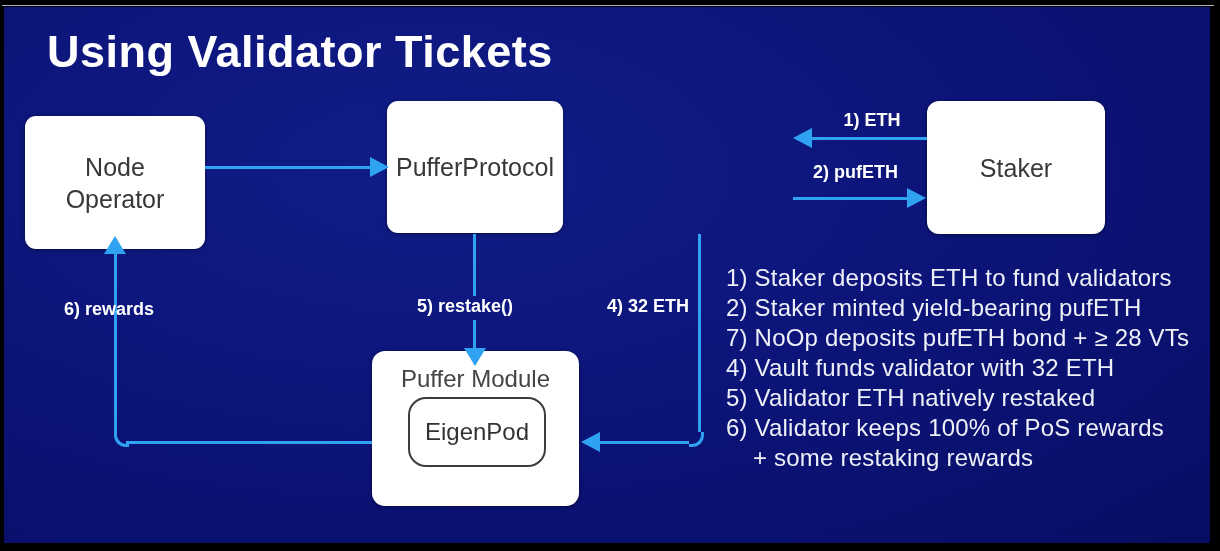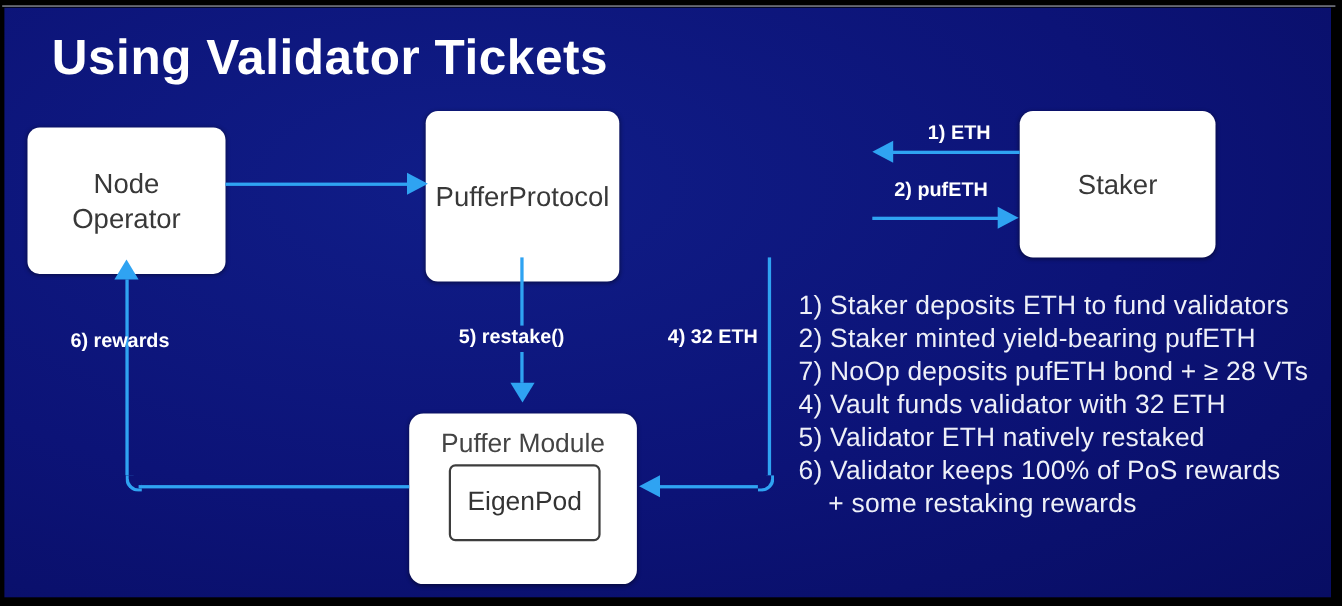--- a/index.html
+++ b/index.html
@@ -15,28 +15,28 @@
   .top-highlight{position:absolute;left:2px;top:5px;width:1212px;height:1px;background:#c9cfdf;opacity:.85;}
   .canvas{position:absolute;left:4px;top:7px;width:1206px;height:536px;
           background:radial-gradient(ellipse at 35% 30%, #101d88 0%, var(--bg) 55%, #080d63 100%);}
   .title{position:absolute;left:0;right:0;top:19px;text-align:left;
          font-size:45px;font-weight:700;color:#ffffff;letter-spacing:.5px;margin-left:43px;}
   .node{position:absolute;background:var(--box-fill);border-radius:11px;
         display:flex;align-items:center;justify-content:center;
         color:var(--box-text);font-size:25px;box-shadow:0 1px 4px rgba(0,0,0,.45);}
   .node .lbl{white-space:pre-line;text-align:center;line-height:1.28;}
   .n-operator{left:21px;top:94px;width:180px;height:133px;margin-top:15px;}
-  .n-protocol{left:383px;top:94px;width:176px;height:155px;}
+  .n-protocol{left:383px;top:94px;width:176px;height:132px;}
   .n-vault{left:607px;top:94px;width:181px;height:133px;}
   .n-staker{left:923px;top:94px;width:178px;height:133px;border-radius:12px;}
-  .n-module{left:368px;top:369px;width:207px;height:155px;border-radius:13px;
+  .n-module{left:368px;top:344px;width:207px;height:155px;border-radius:13px;
             display:block;text-align:center;}
   .module-title{padding-top:14px;font-size:24px;color:#444;}
   .eigenpod{position:absolute;left:36px;top:46px;width:134px;height:66px;
-            border:2px solid #3d3d3d;border-radius:6px;
+            border:2px solid #3d3d3d;border-radius:18px;
             display:flex;align-items:center;justify-content:center;
             font-size:24px;color:#333;}
   
   .hline,.vline{position:absolute;background:var(--arrow);}
   .hline{height:3px;} .vline{width:3px;}
   .ah{position:absolute;width:0;height:0;}
   .ah-right{border-top:10px solid transparent;border-bottom:10px solid transparent;border-left:19px solid var(--arrow);}
   .ah-left{border-top:10px solid transparent;border-bottom:10px solid transparent;border-right:19px solid var(--arrow);}
   .ah-up{border-left:11px solid transparent;border-right:11px solid transparent;border-bottom:18px solid var(--arrow);}
   .ah-down{border-left:11px solid transparent;border-right:11px solid transparent;border-top:18px solid var(--arrow);}

